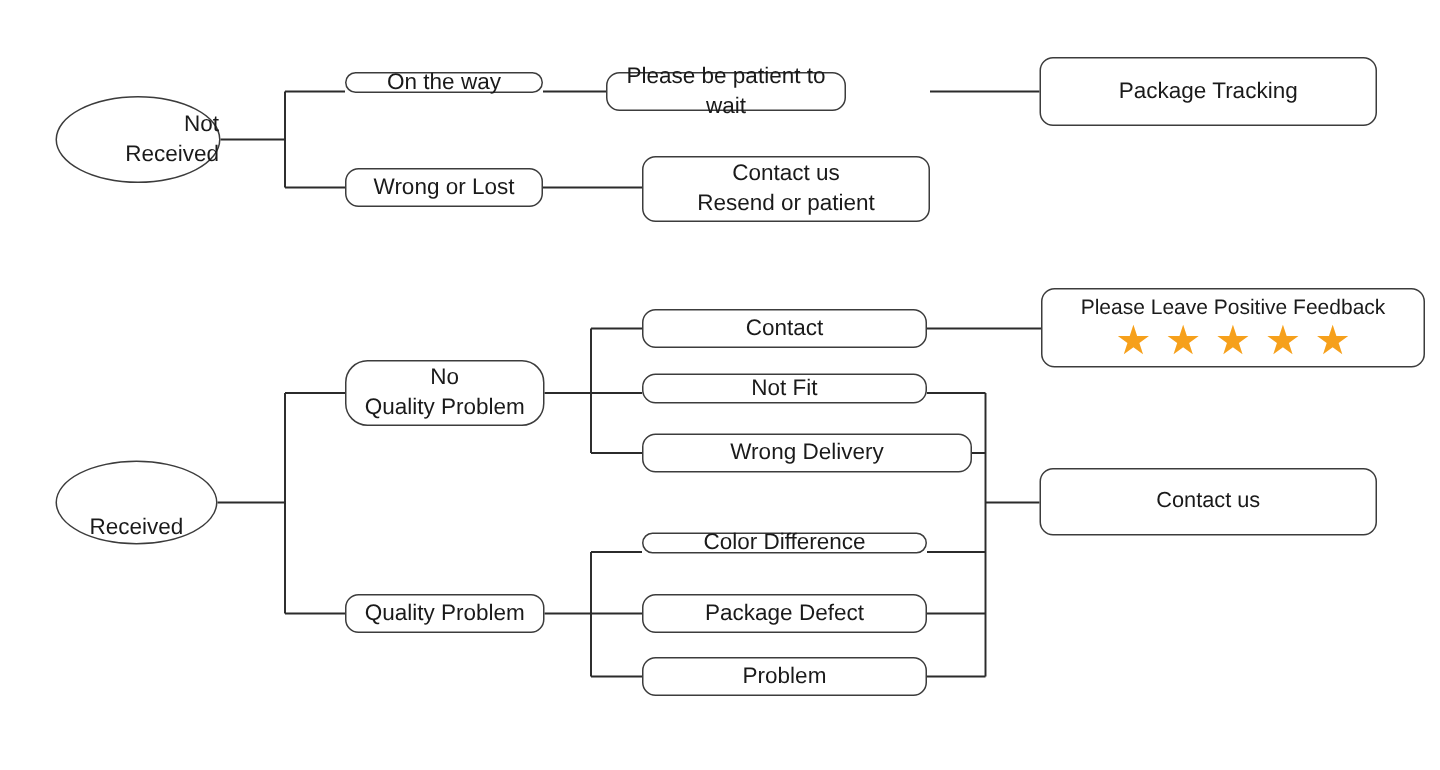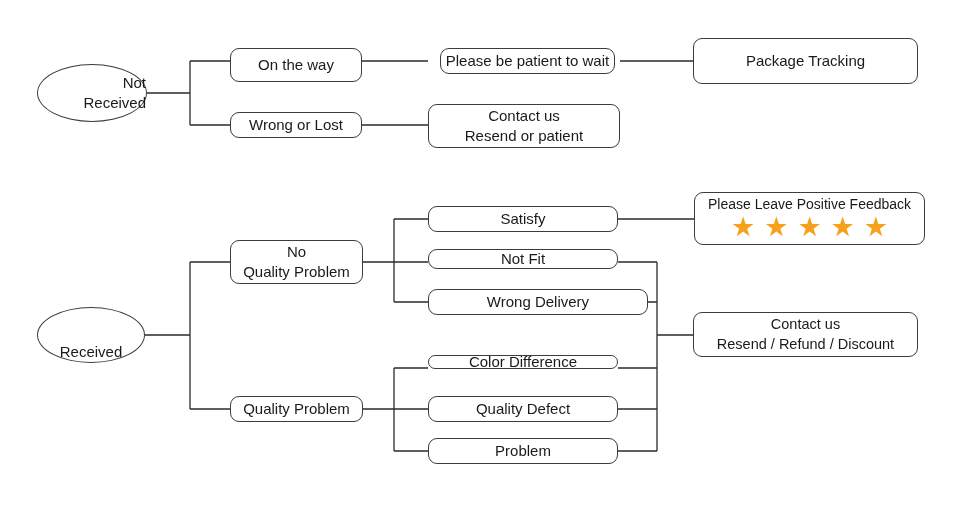--- a/index.html
+++ b/index.html
@@ -28,37 +28,37 @@
     line-height: 1.32;
     background: #ffffff;
   }
   .box { border: 1px solid var(--border, #3c3c3c); border-radius: 9px; }
   .ellipse { border: 1px solid var(--border, #3c3c3c); border-radius: 50%; align-items: flex-end; }
   .col { flex-direction: column; }
   .small2 { font-size: 14.5px; }
 
   
   .e-notreceived { left: 37px;  top: 64px;  width: 110px; height: 58px; }
-  .n-ontheway    { left: 230px; top: 48px;  width: 132px; height: 34px; }
+  .n-ontheway    { left: 230px; top: 48px;  width: 132px; height: 14px; }
   .n-returnlost  { left: 230px; top: 112px; width: 132px; height: 26px; }
-  .n-patient     { left: 440px; top: 48px;  width: 175px; height: 26px; text-align: right; }
+  .n-patient     { left: 404px; top: 48px;  width: 160px; height: 26px; }
   .n-tracking    { left: 693px; top: 38px;  width: 225px; height: 46px; }
   .n-contact1    { left: 428px; top: 104px; width: 192px; height: 44px; }
 
   
   .e-received    { left: 37px;  top: 307px; width: 108px; height: 56px; }
-  .n-noqp        { left: 230px; top: 240px; width: 133px; height: 44px; }
+  .n-noqp        { left: 230px; top: 240px; width: 133px; height: 44px; border-radius: 15px; }
   .n-qp          { left: 230px; top: 396px; width: 133px; height: 26px; }
   .n-satisfy     { left: 428px; top: 206px; width: 190px; height: 26px; }
   .n-notfit      { left: 428px; top: 249px; width: 190px; height: 20px; }
   .n-wrong       { left: 428px; top: 289px; width: 220px; height: 26px; }
   .n-colordiff   { left: 428px; top: 355px; width: 190px; height: 14px; }
   .n-qdefect     { left: 428px; top: 396px; width: 190px; height: 26px; }
   .n-damage      { left: 428px; top: 438px; width: 190px; height: 26px; }
-  .n-feedback    { left: 694px; top: 192px; width: 231px; height: 53px; justify-content: flex-start; padding-top: 3px; }
+  .n-feedback    { left: 694px; top: 192px; width: 256px; height: 53px; justify-content: flex-start; padding-top: 3px; }
   .n-contact2    { left: 693px; top: 312px; width: 225px; height: 45px; }
 
   .feedback-title { font-size: 14px; line-height: 1.2; }
   .stars {
     font-size: 27px;
     line-height: 1;
     margin-top: 1px;
     letter-spacing: 9px;
     text-indent: 9px; 
     color: var(--star, #F6A01B);
@@ -113,46 +113,45 @@
   <div class="node box col n-noqp">
     <div>No</div>
     <div>Quality Problem</div>
   </div>
 
   <div class="node box n-qp">
     <div>Quality Problem</div>
   </div>
 
   <div class="node box n-satisfy">
-    <div>Satisfy</div>
+    <div>Contact</div>
   </div>
 
   <div class="node box n-notfit">
     <div>Not Fit</div>
   </div>
 
   <div class="node box n-wrong">
     <div>Wrong Delivery</div>
   </div>
 
   <div class="node box n-colordiff">
     <div>Color Difference</div>
   </div>
 
   <div class="node box n-qdefect">
-    <div>Quality Defect</div>
+    <div>Package Defect</div>
   </div>
 
   <div class="node box n-damage">
     <div>Problem</div>
   </div>
 
   <div class="node box col n-feedback">
     <div class="feedback-title">Please Leave Positive Feedback</div>
     <div class="stars">★★★★★</div>
   </div>
 
   <div class="node box col small2 n-contact2">
     <div>Contact us</div>
-    <div>Resend / Refund / Discount</div>
   </div>
 
 </div>
 
 </body></html>

